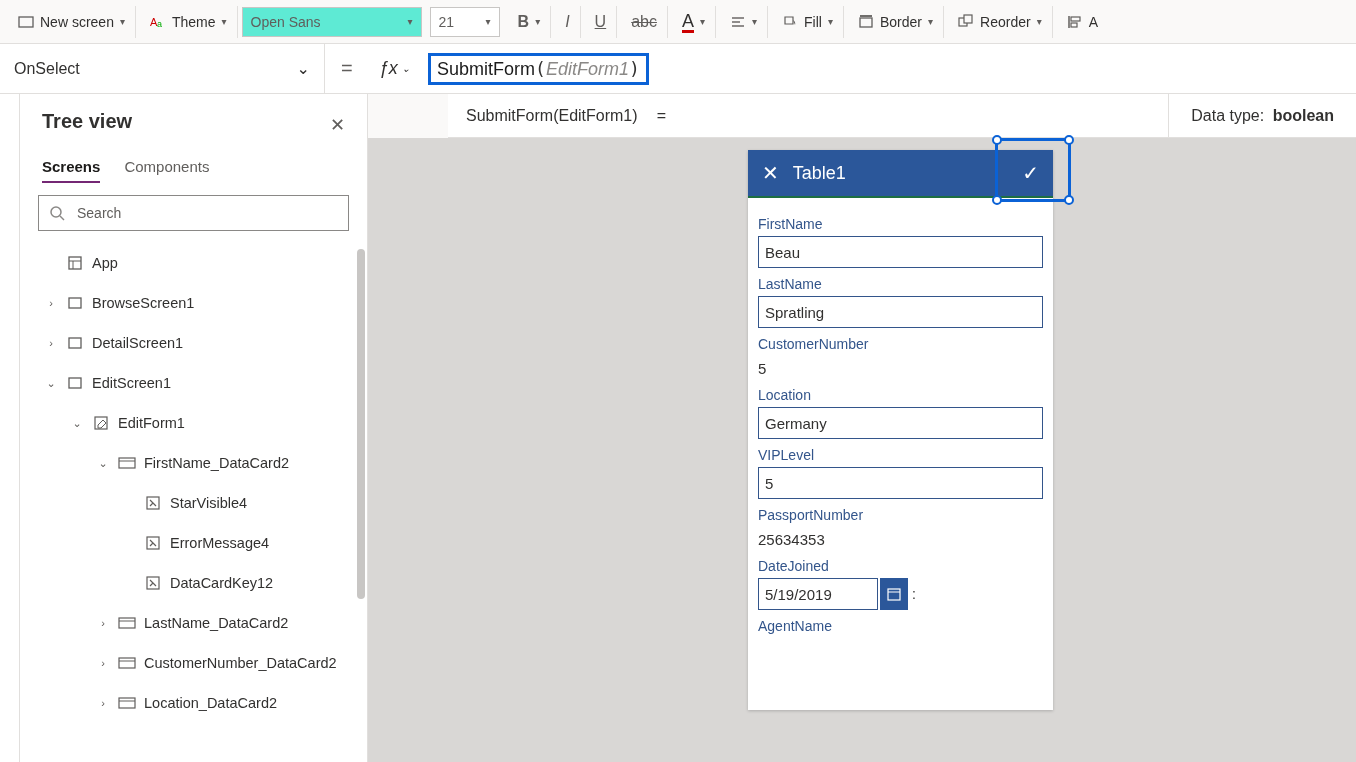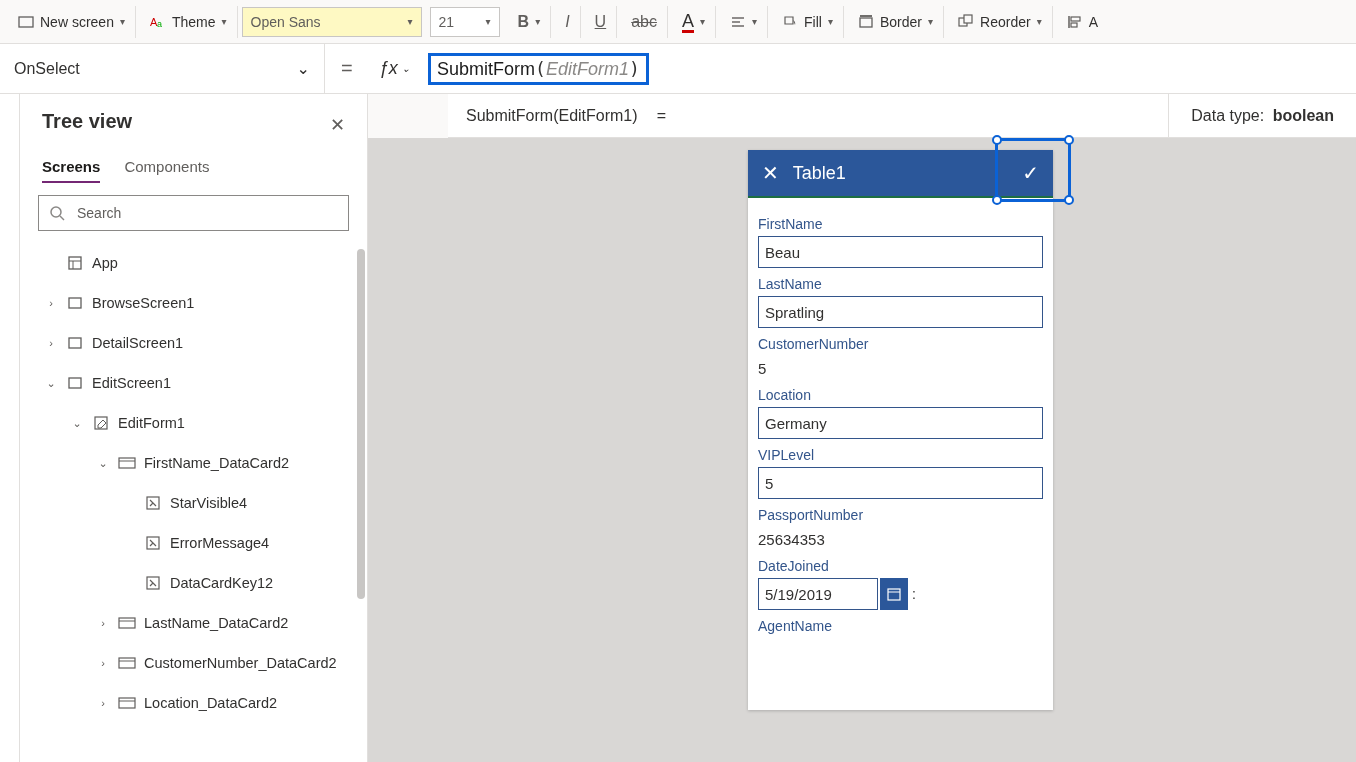--- a/index.html
+++ b/index.html
@@ -2,21 +2,21 @@
 <html><head>
 <meta charset="utf-8">
 <style>
   * { box-sizing: border-box; margin: 0; padding: 0; font-family: "Segoe UI", Arial, sans-serif; }
   body { width: 1356px; height: 762px; background: #faf9f8; overflow: hidden; color: #323130; font-size: 14px; }
 
   
   .toolbar { height: 44px; background: #faf9f8; border-bottom: 1px solid #e1dfdd; display: flex; align-items: center; padding: 0 8px; gap: 4px; }
   .toolbar .tbtn { display: flex; align-items: center; gap: 6px; padding: 4px 10px; height: 32px; color: #323130; font-size: 14px; cursor: pointer; border-right: 1px solid #e1dfdd; }
   .toolbar .tbtn:last-child { border-right: none; }
-  .toolbar .font-select { width: 180px; height: 30px; border: 1px solid #c8c6c4; background: #fef9c3; padding: 0 8px; display:flex; align-items:center; color:#605e5c; }
+  .toolbar .font-select { width: 180px; height: 30px; border: 1px solid #c8c6c4; background: #5eead4; padding: 0 8px; display:flex; align-items:center; color:#605e5c; }
   .toolbar .size-select { width: 70px; height: 30px; border: 1px solid #c8c6c4; background:#fff; padding:0 8px; display:flex; align-items:center; color:#605e5c; }
   .toolbar .ic { width: 16px; height:16px; display:inline-flex; align-items:center; justify-content:center; }
   .toolbar .fchar { font-size: 16px; color:#605e5c; }
   .toolbar .fchar.bold { font-weight:bold; }
   .toolbar .fchar.ital { font-style: italic; }
   .toolbar .fchar.ul { text-decoration: underline; }
   .toolbar .fchar.st { text-decoration: line-through; }
   .toolbar .chev { font-size:10px; color:#605e5c; }
 
   

